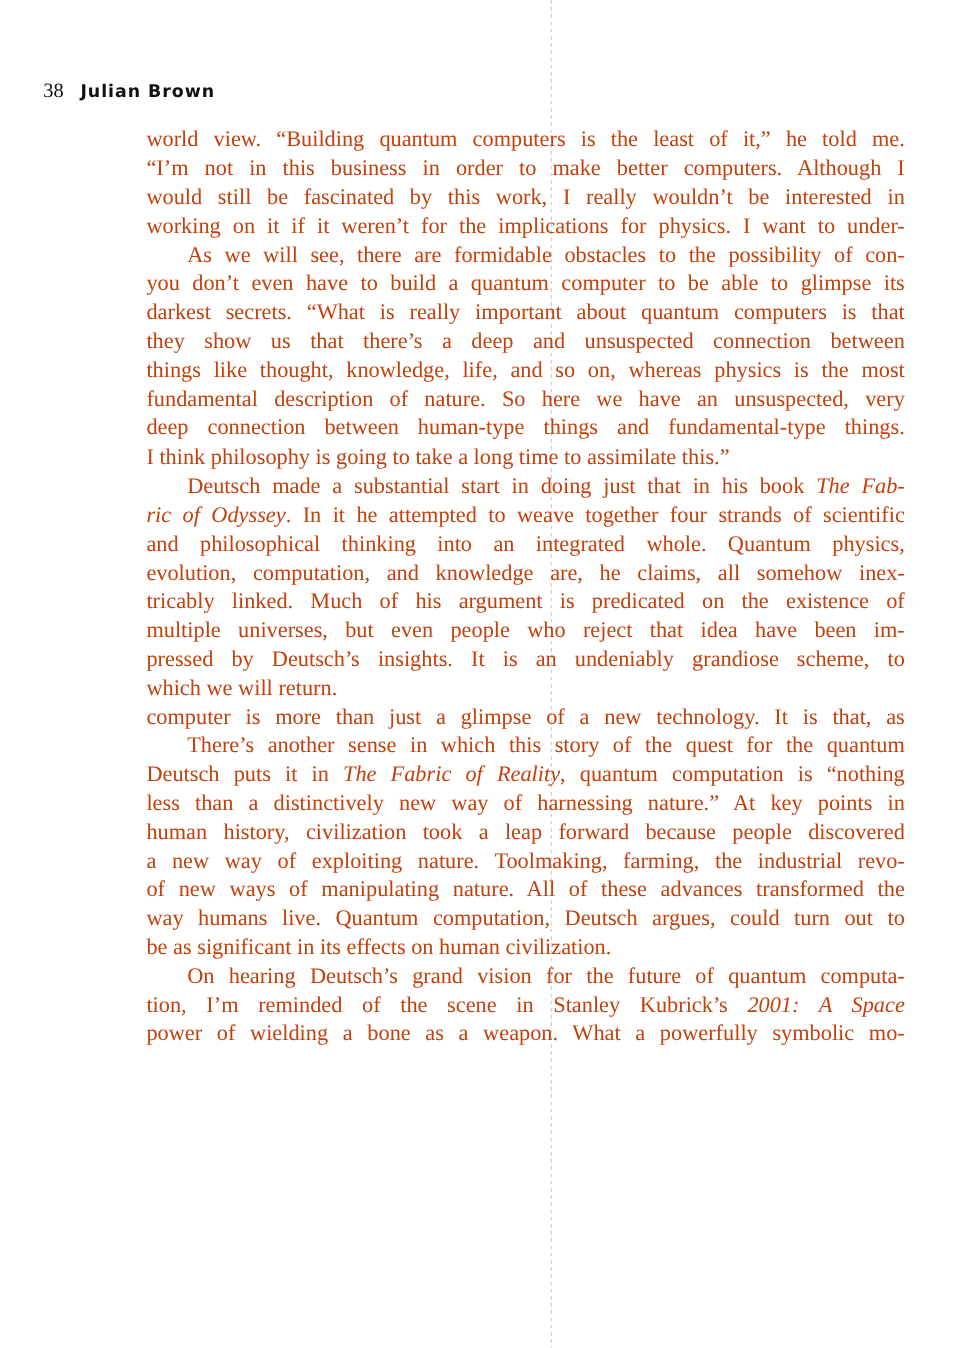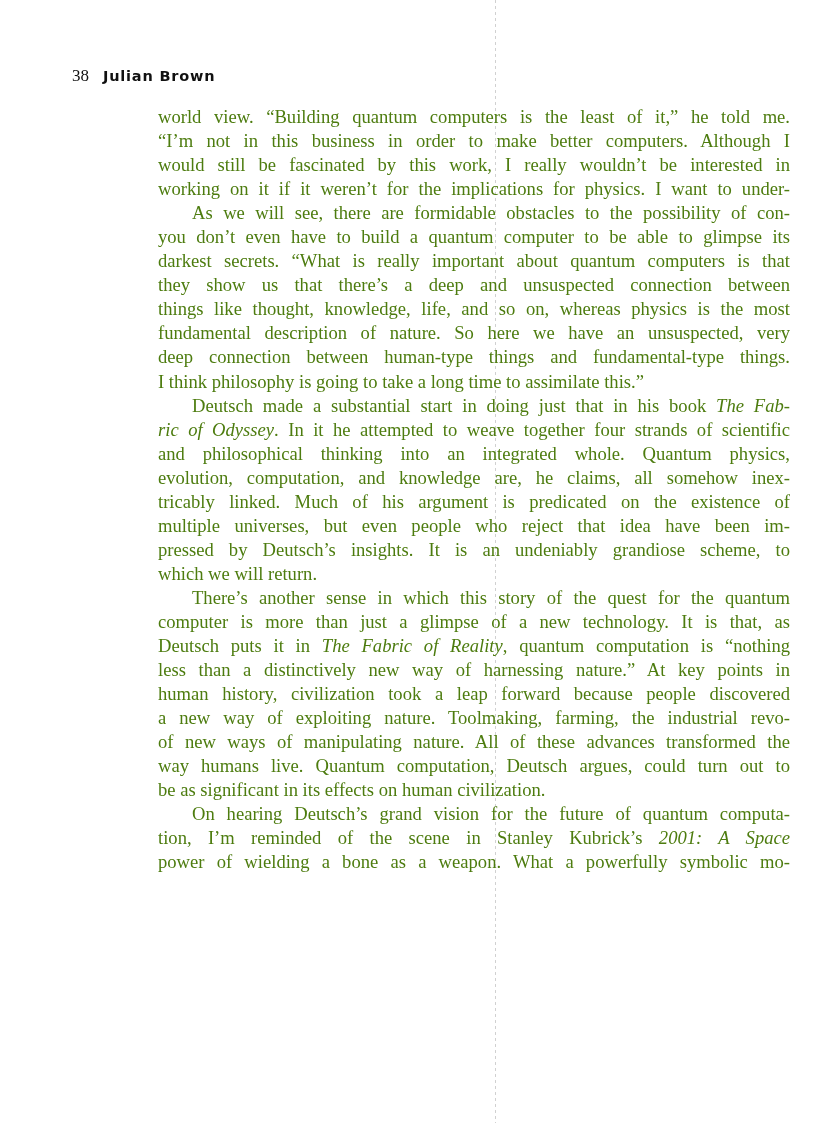--- a/index.html
+++ b/index.html
@@ -1,21 +1,21 @@
 <!DOCTYPE html>
 <html><head>
   <meta charset="utf-8">
   <style>
     html, body { margin: 0; padding: 0; background: #ffffff; }
     body { width: 816px; height: 1123px; position: relative; overflow: hidden; }
-    .page { position: absolute; left: 0; top: 0; width: 654px; height: 1123px; background: #ffffff; margin-left: 36px; }
+    .page { position: absolute; left: 0; top: 0; width: 654px; height: 1123px; background: #ffffff; }
     .running-head { position: absolute; left: 36px; top: 66px; font-size: 16px; color: #111; white-space: nowrap; }
     .running-head .page-num { font-family: "Liberation Serif", serif; font-size: 17px; margin-right: 10px; }
     .running-head .author { font-family: "DejaVu Sans", sans-serif; font-weight: bold; font-size: 14.5px; letter-spacing: 0.8px; }
-    .body-text { position: absolute; left: 122px; top: 105px; width: 632px; font-family: "Liberation Serif", serif; font-size: 18.6px; line-height: 24.05px; color: #4d7c0f; }
+    .body-text { position: absolute; left: 122px; top: 105px; width: 632px; font-family: "Liberation Serif", serif; font-size: 18.6px; line-height: 24.05px; color: #c2410c; }
     .line { display: block; height: 24.05px; white-space: nowrap; text-align: justify; text-align-last: justify; overflow: visible; }
     .line.last { text-align-last: left; }
     .line.indent { padding-left: 34px; }
     .gutter-line { position: absolute; left: 459px; top: 0; width: 1px; height: 1123px; background: repeating-linear-gradient(to bottom, rgba(170,170,170,0.55) 0 3px, rgba(255,255,255,0) 3px 6px); }
     i { font-style: italic; }
   </style>
 </head>
 <body>
 
 <div class="page">
@@ -47,22 +47,22 @@
         <span class="line indent">Deutsch made a substantial start in doing just that in his book <i>The Fab-</i></span>
         <span class="line"><i>ric of Odyssey</i>. In it he attempted to weave together four strands of scientific</span>
         <span class="line">and philosophical thinking into an integrated whole. Quantum physics,</span>
         <span class="line">evolution, computation, and knowledge are, he claims, all somehow inex-</span>
         <span class="line">tricably linked. Much of his argument is predicated on the existence of</span>
         <span class="line">multiple universes, but even people who reject that idea have been im-</span>
         <span class="line">pressed by Deutsch’s insights. It is an undeniably grandiose scheme, to</span>
         <span class="line last">which we will return.</span>
       </div>
       <div>
+        <span class="line">computer is more than just a glimpse of a new technology. It is that, as</span>
         <span class="line indent">There’s another sense in which this story of the quest for the quantum</span>
-        <span class="line">computer is more than just a glimpse of a new technology. It is that, as</span>
         <span class="line">Deutsch puts it in <i>The Fabric of Reality</i>, quantum computation is “nothing</span>
         <span class="line">less than a distinctively new way of harnessing nature.” At key points in</span>
         <span class="line">human history, civilization took a leap forward because people discovered</span>
         <span class="line">a new way of exploiting nature. Toolmaking, farming, the industrial revo-</span>
         <span class="line">of new ways of manipulating nature. All of these advances transformed the</span>
         <span class="line">way humans live. Quantum computation, Deutsch argues, could turn out to</span>
         <span class="line last">be as significant in its effects on human civilization.</span>
       </div>
       <div>
         <span class="line indent">On hearing Deutsch’s grand vision for the future of quantum computa-</span>

